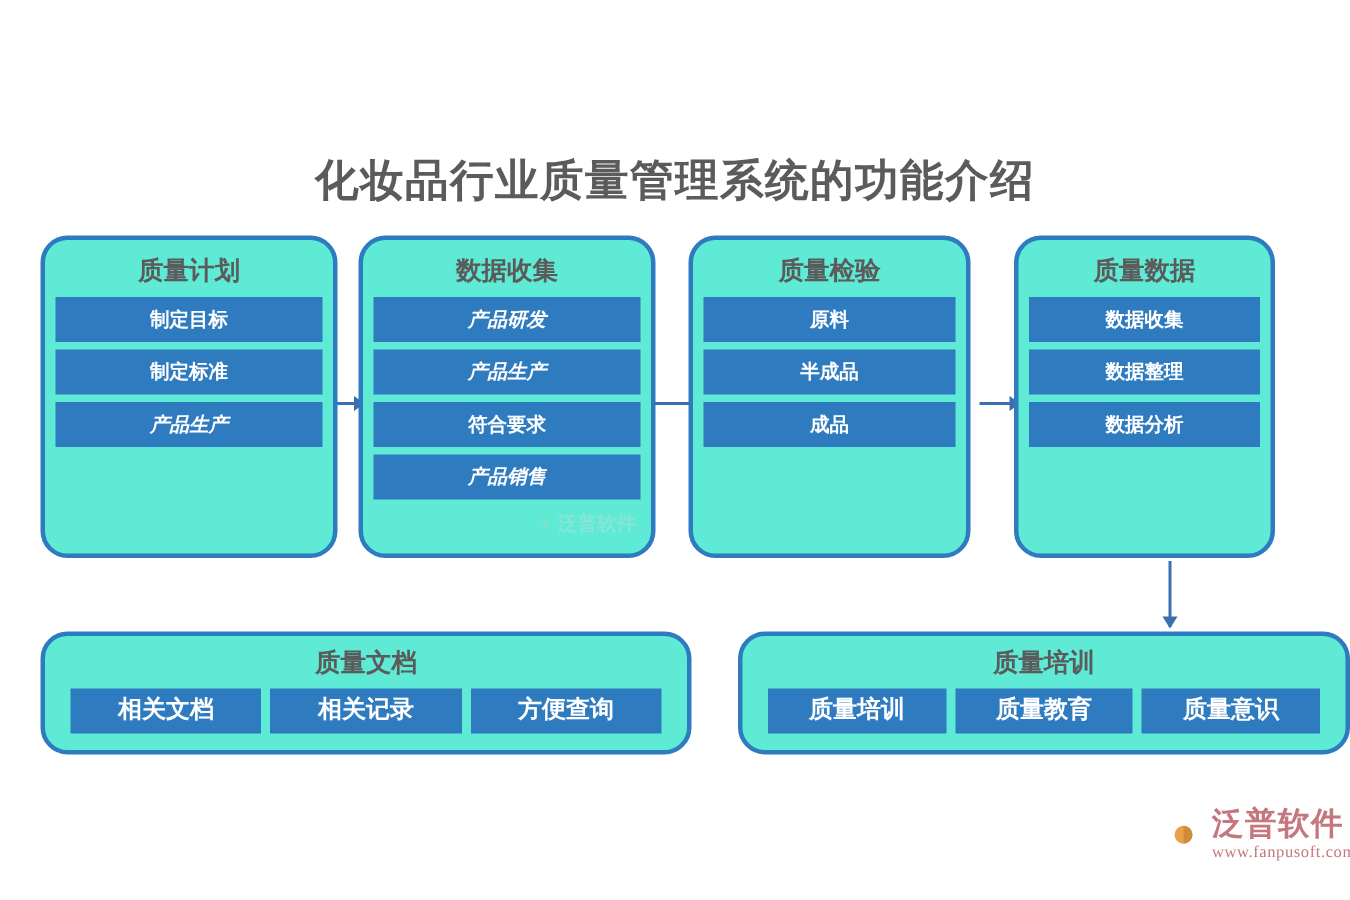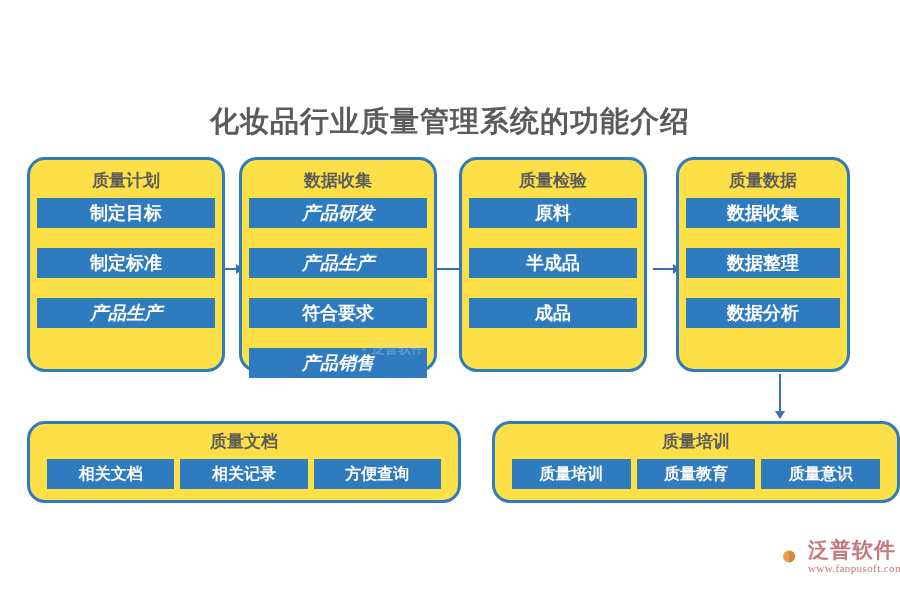--- a/index.html
+++ b/index.html
@@ -34,21 +34,21 @@
     color: #5b5b5b;
     letter-spacing: 1px;
     line-height: 36px;
     white-space: nowrap;
   }
 
   
   .card {
     position: absolute;
     box-sizing: border-box;
-    background: #fde047;
+    background: #5eead4;
     border: 3px solid #2E7BC0;
     border-radius: 18px;
     z-index: 2;
   }
   .card-title {
     text-align: center;
     font-size: 17px;
     font-weight: bold;
     color: #5b5b5b;
     line-height: 20px;
@@ -63,26 +63,26 @@
   .col-card .card-title {
     margin-top: 11px;
   }
   .col-items {
     margin-top: 7px;
     padding: 0 7px;
   }
   .chip {
     background: #2E7BC0;
     color: #ffffff;
-    font-size: 18px;
+    font-size: 13px;
     font-weight: bold;
     text-align: center;
     height: 30px;
     line-height: 30px;
-    margin-bottom: 20px;
+    margin-bottom: 5px;
     white-space: nowrap;
     overflow: hidden;
   }
   .chip.italic {
     font-style: italic;
   }
 
   
   #card-plan      { left: 27px;  width: 198px; }
   #card-assure    { left: 239px; width: 198px; }

